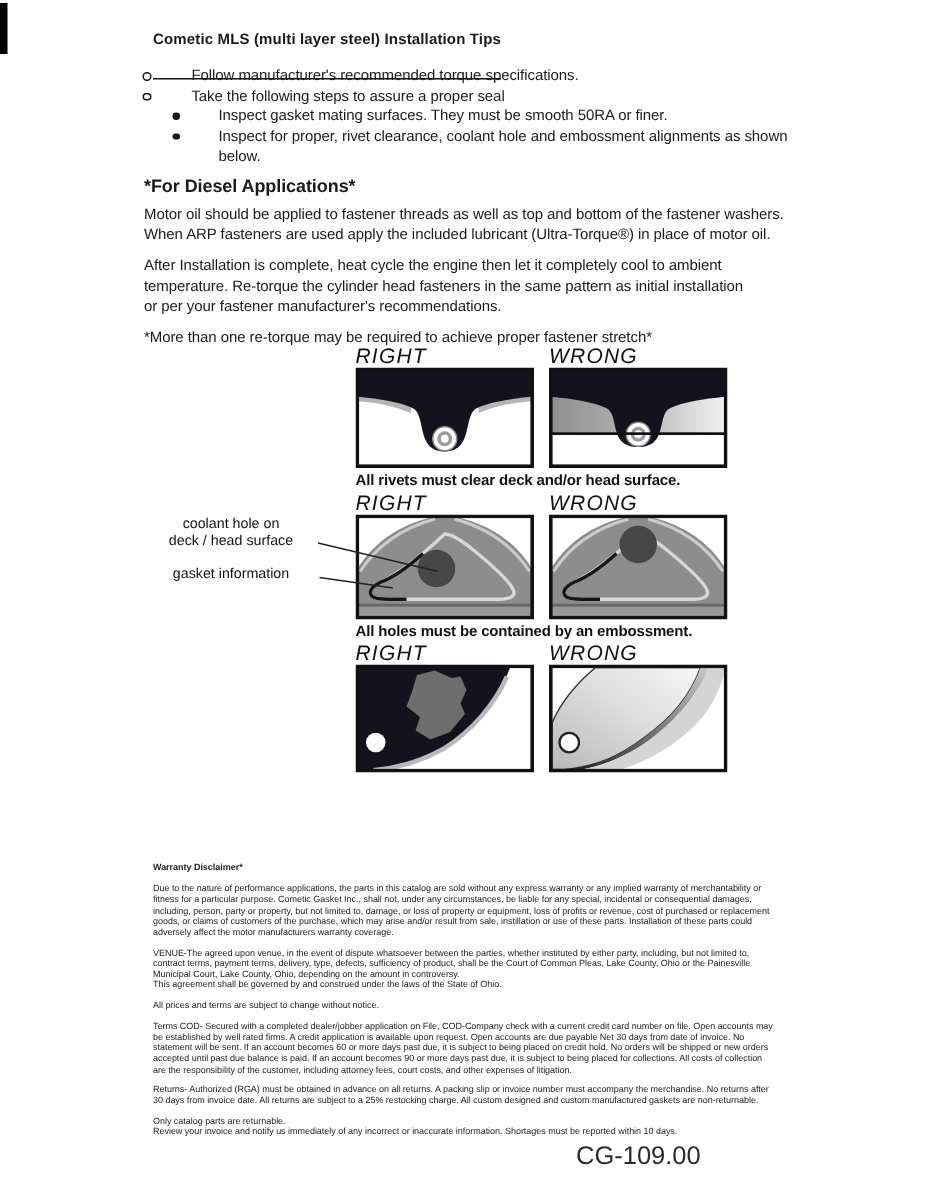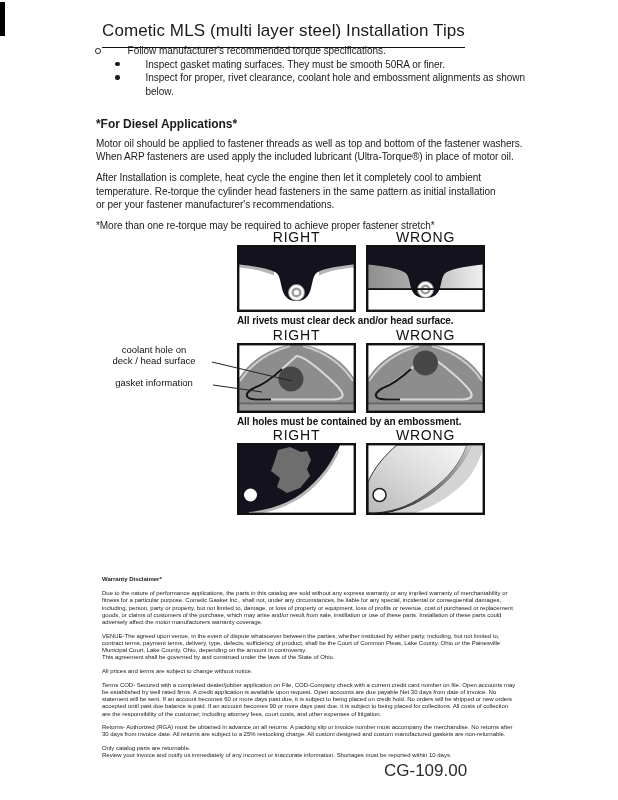--- a/index.html
+++ b/index.html
@@ -7,35 +7,35 @@
     position:relative;
     width:618px;height:800px;
     background:#ffffff;
     font-family:"Liberation Sans", sans-serif;
     color:#1a1a1a;
     overflow:hidden;
   }
   .corner-mark{position:absolute;left:0;top:2px;width:5px;height:34px;background:#000;}
   .title{
     position:absolute;left:102px;top:21px;
-    font-size:17px;font-weight:normal;
-    border-bottom:1.6px solid #111;padding-bottom:6px;letter-spacing:.1px;
+    font-size:10px;font-weight:bold;
+    border-bottom:1.6px solid #111;padding-bottom:20px;letter-spacing:.1px;
   }
   .tips{position:absolute;left:95px;top:44px;width:440px;font-size:10px;letter-spacing:-.05px;}
   .tip-row{display:flex;align-items:flex-start;line-height:13.5px;gap:23px;}
   .tip-row.sub{margin-left:20px;}
   .marker-o{flex:0 0 auto;width:3.6px;height:3.6px;border:1px solid #1a1a1a;border-radius:50%;margin:4px 4px 0 0;}
   .marker-dot{flex:0 0 auto;width:4.6px;height:4.6px;background:#1a1a1a;border-radius:50%;margin:4px 3px 0 0;}
   .diesel{position:absolute;left:96px;top:117px;width:450px;font-size:10px;letter-spacing:-.05px;}
   .diesel-heading{font-size:12px;font-weight:bold;margin-bottom:6px;}
   .pre{white-space:pre-line;}
   .diesel p{margin:0 0 8px 0;line-height:13.2px;}
   .diagram{position:absolute;width:248px;display:flex;flex-direction:column;}
   .dg-labels{display:flex;gap:10px;height:16px;}
-  .dg-labels span{width:119px;text-align:center;font-size:14px;letter-spacing:.8px;color:#111;}
+  .dg-labels span{width:119px;text-align:left;font-size:14px;letter-spacing:.8px;color:#111;font-style:italic;}
   .dg-boxes{display:flex;gap:10px;}
   .dg-caption{margin-top:3px;font-size:10px;font-weight:bold;letter-spacing:-.1px;line-height:11.5px;color:#111;}
   .anno{position:absolute;width:110px;text-align:center;font-size:9.5px;line-height:11px;color:#111;}
   .leader-svg{position:absolute;left:210px;top:358px;}
   .legal{position:absolute;left:102px;top:576px;width:440px;font-size:6px;line-height:7.2px;letter-spacing:-.02px;color:#222;}
   .legal-heading{font-weight:bold;margin-bottom:7px;}
   .legal p{margin:0 0 6.5px 0;}
   .footer-code{position:absolute;left:384px;top:761px;font-size:17px;color:#2b2b2b;}
   svg{display:block;}
 </style>
@@ -45,20 +45,24 @@
 <div class="page">
 
   <div class="corner-mark"></div>
 
   <div class="title">Cometic MLS (multi layer steel) Installation Tips</div>
 
   <div class="tips">
     <div class="tip-row">
       <span class="marker-o"></span>
       <span>Follow manufacturer's recommended torque specifications.</span>
+    </div>
+    <div class="tip-row">
+      <span class="marker-o"></span>
+      <span>Take the following steps to assure a proper seal</span>
     </div>
     <div class="tip-row sub">
       <span class="marker-dot"></span>
       <span>Inspect gasket mating surfaces.  They must be smooth 50RA or finer.</span>
     </div>
     <div class="tip-row sub">
       <span class="marker-dot"></span>
       <span>Inspect for proper, rivet clearance, coolant hole and embossment alignments as shown below.</span>
     </div>
   </div>

